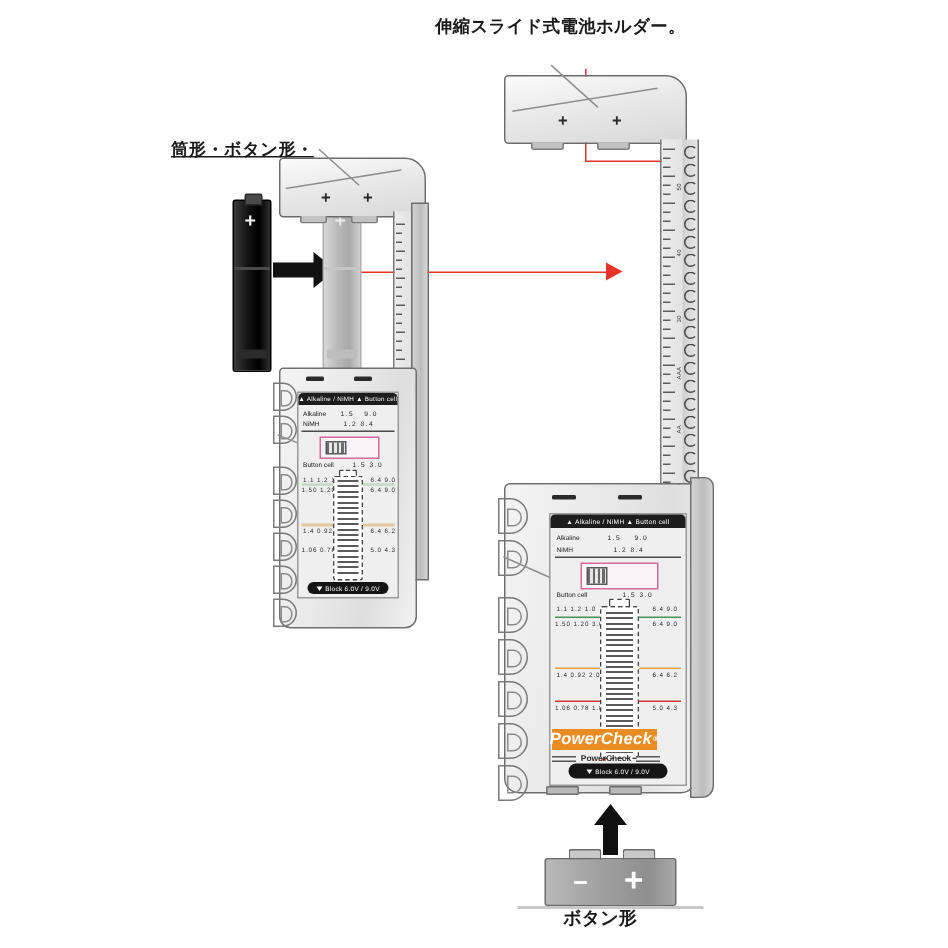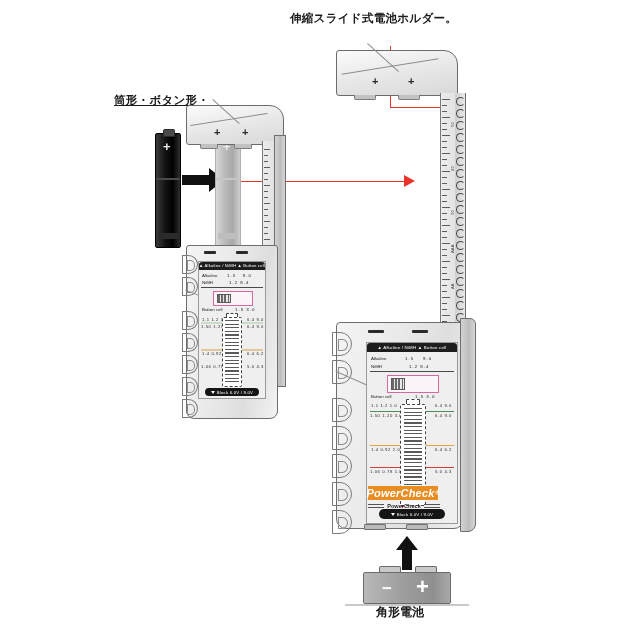--- a/index.html
+++ b/index.html
@@ -525,15 +525,15 @@
 
   <div class="blockbat" style="left:363px;top:572px;width:88px;height:32px;">
     <div class="bb-term" style="left:16px;top:-6px;width:20px;height:7px;"></div>
     <div class="bb-term" style="left:52px;top:-6px;width:20px;height:7px;"></div>
     <div class="bb-body"></div>
     <div class="bb-sym" style="left:19px;top:8px;font-size:17px;">−</div>
     <div class="bb-sym" style="left:53px;top:4px;font-size:22px;">+</div>
   </div>
   <div class="bb-shadow" style="left:345px;top:604px;width:124px;"></div>
 
-  <div id="caption-block">角形電池</div>
+  <div id="caption-block">ボタン形</div>
 
 </div>
 
 </body></html>

